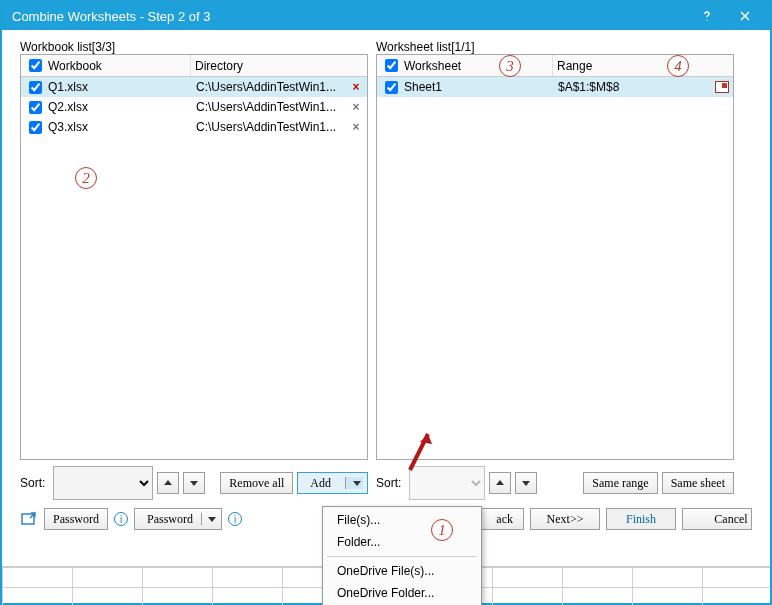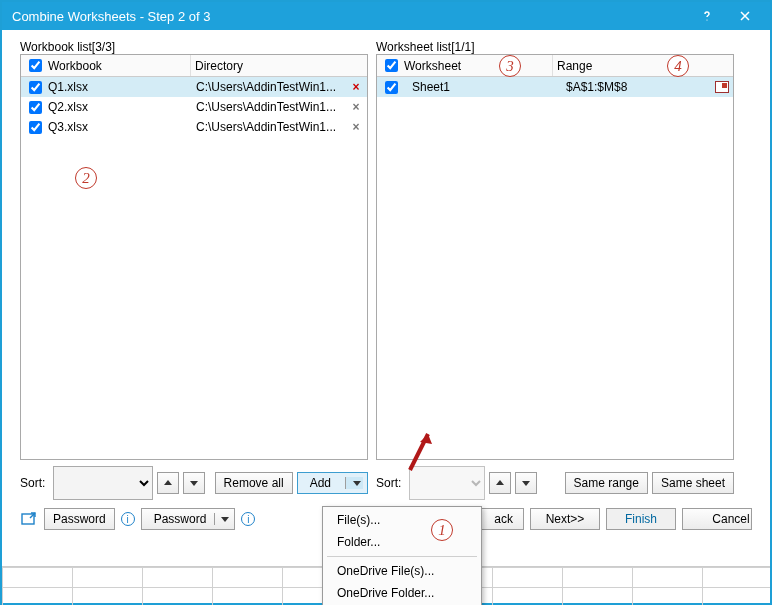--- a/index.html
+++ b/index.html
@@ -98,20 +98,21 @@
   }
   .btn {
     height: 22px;
     background: linear-gradient(#fdfdfd, #ececec);
     border: 1px solid #9d9d9d;
     padding: 0 8px;
     font-size: 12px;
     display: inline-flex; align-items: center; justify-content: center;
     cursor: default;
     white-space: nowrap;
+    font-family: Liberation Serif, serif;
   }
   .btn.icon { width: 22px; padding: 0; }
   .btn.disabled { color: #0369a1; background: #f0f0f0; }
   .btn .drop {
     margin-left: 4px; width: 0; height: 0;
     border-left: 4px solid transparent;
     border-right: 4px solid transparent;
     border-top: 5px solid #333;
   }
   .btn.add { padding-right: 4px; }
@@ -278,21 +279,21 @@
             <input type="checkbox" class="chk" checked="" style="">
             <span>Worksheet</span>
           </div>
           <div class="hcell last">
             <span>Range</span>
           </div>
         </div>
         <div class="rows">
           <div class="row sel-blue">
             <input type="checkbox" class="chk" checked="" style="">
-            <div class="cell" style="width:154px;margin-left:8px;">Sheet1</div>
+            <div class="cell" style="width:154px;">Sheet1</div>
             <div class="cell" style="flex:1;">$A$1:$M$8</div>
             <span class="range-icon"></span>
           </div>
         </div>
         <div class="circle-num" style="left:122px; top:0px;">3</div>
         <div class="circle-num" style="left:290px; top:0px;">4</div>
       </div>
 
       <div class="toolbar-row">
         <span class="lbl">Sort:</span>

